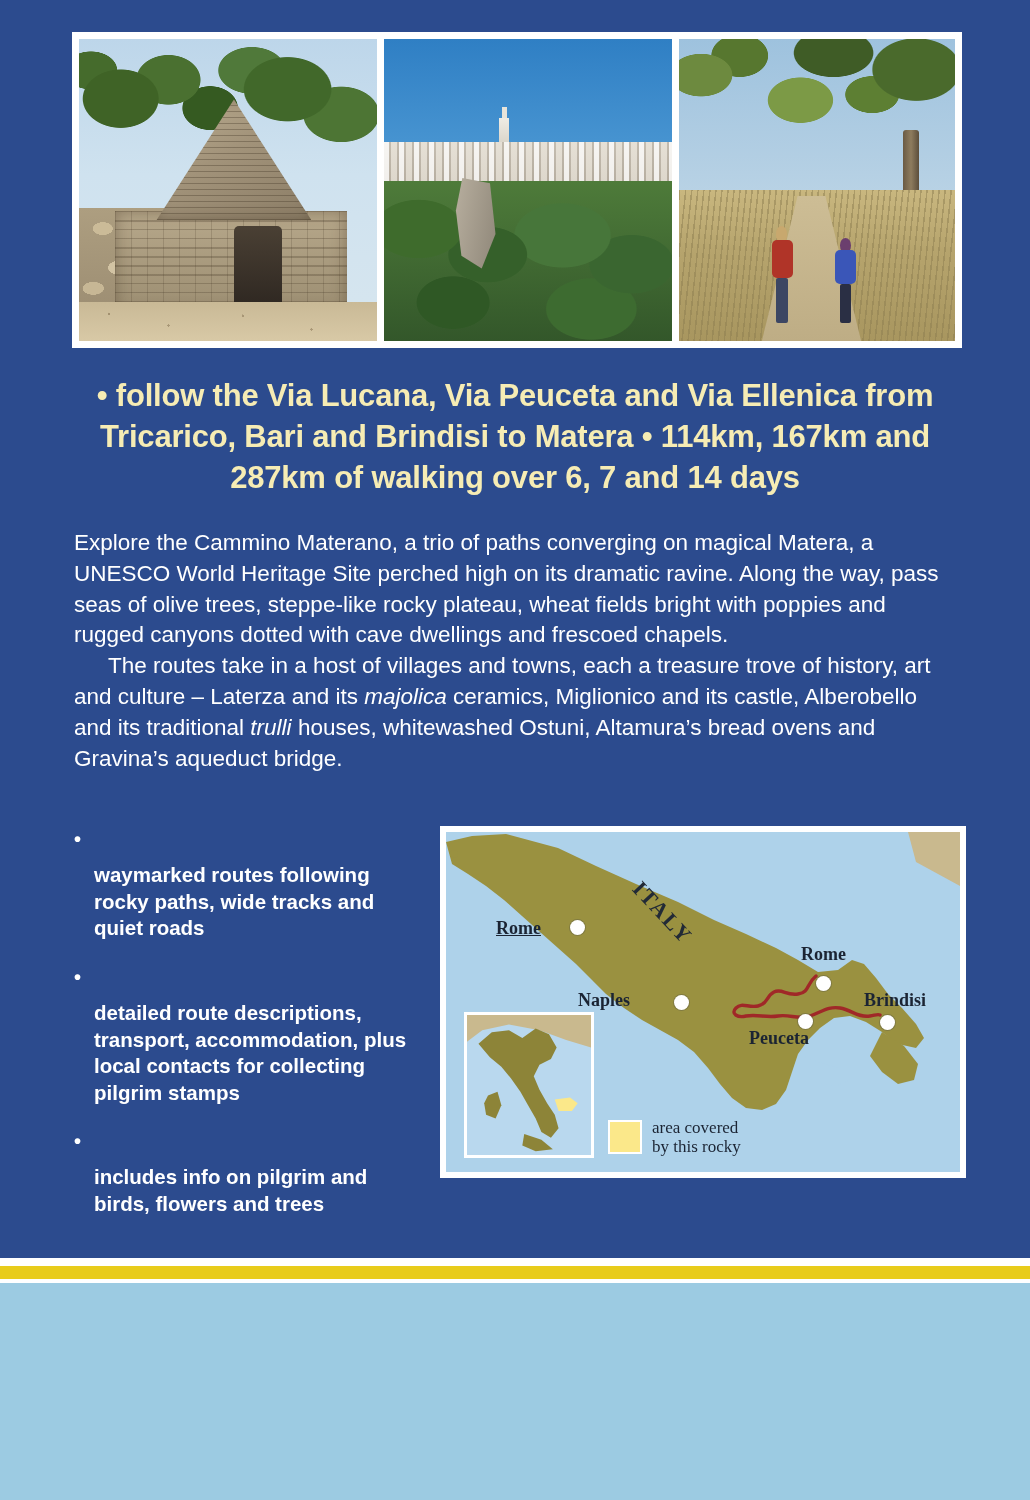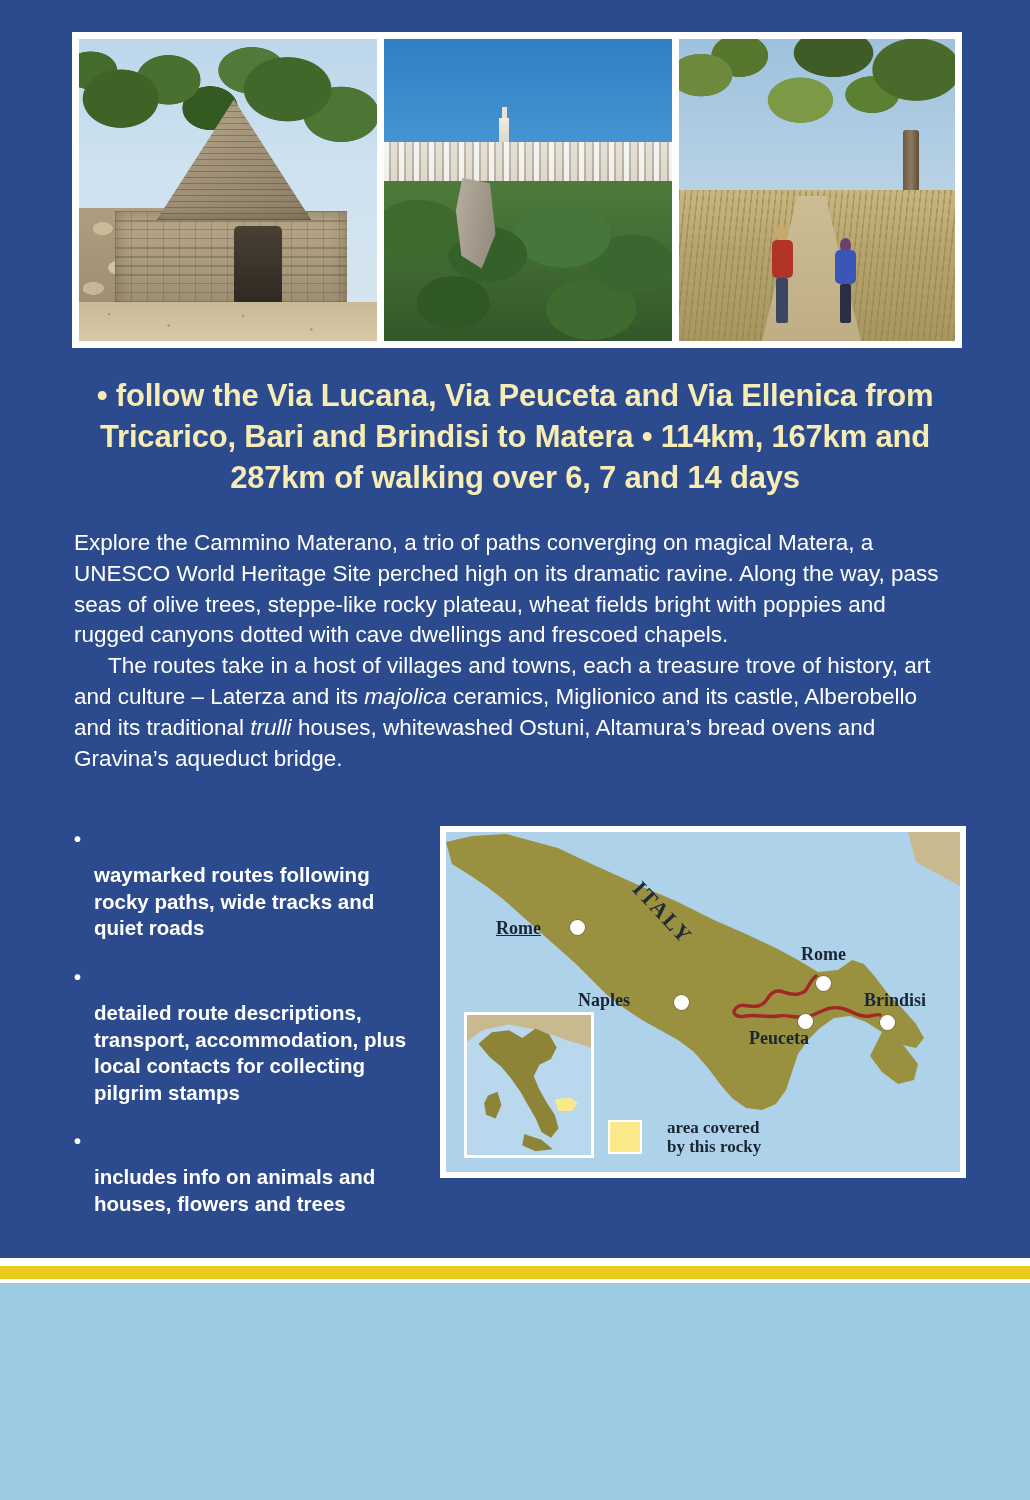--- a/index.html
+++ b/index.html
@@ -162,21 +162,21 @@
   }
   .lbl-italy{font-family:"Liberation Serif", serif;font-weight:700;font-size:22px;
     letter-spacing:2px;transform:rotate(47deg);transform-origin:left top;color:#222a36;}
   .city-dot{position:absolute;width:15px;height:15px;border-radius:50%;
     background:#ffffff;box-shadow:0 0 0 1px rgba(90,90,70,.4);}
   .inset{
     position:absolute;left:18px;bottom:14px;width:130px;height:146px;
     background:#b9d8ee;border:3px solid #ffffff;box-sizing:border-box;overflow:hidden;
   }
   .inset svg{display:block;width:100%;height:100%;}
-  .legend{position:absolute;left:162px;bottom:16px;display:flex;align-items:center;gap:25px;font-weight:bold;}
+  .legend{position:absolute;left:162px;bottom:16px;display:flex;align-items:center;gap:10px;}
   .legend .swatch{width:34px;height:34px;background:#fbe88a;border:2px solid #ffffff;box-sizing:border-box;}
   .legend .legend-text{font-family:"Liberation Serif", serif;color:#1b2433;font-size:17px;line-height:1.12;}
 
   
   .band-white-top{position:absolute;left:0;top:1258px;width:100%;height:8px;background:#ffffff;}
   .band-yellow{position:absolute;left:0;top:1266px;width:100%;height:13px;background:#e8cc1b;}
   .band-white-bot{position:absolute;left:0;top:1279px;width:100%;height:4px;background:#ffffff;}
   .footer{position:absolute;left:0;top:1283px;width:100%;height:217px;background:#9ccbe2;}
 </style>
 </head>
@@ -235,21 +235,21 @@
     <div class="feature">
       <span class="dot">•</span>
       <span class="txt">waymarked routes following rocky paths, wide tracks and quiet roads</span>
     </div>
     <div class="feature">
       <span class="dot">•</span>
       <span class="txt">detailed route descriptions, transport, accommodation, plus local contacts for collecting pilgrim stamps</span>
     </div>
     <div class="feature">
       <span class="dot">•</span>
-      <span class="txt">includes info on animals and houses, flowers and trees</span>
+      <span class="txt">includes info on pilgrim and birds, flowers and trees</span>
     </div>
   </div>
 
   <div class="map-frame">
     <div class="map">
 
       <svg viewBox="0 0 514 340" preserveAspectRatio="none">
         <rect x="0" y="0" width="514" height="340" fill="#aed2ea"></rect>
 
         <path d="M462 0 L514 0 L514 54 L470 30 Z" fill="#c9b98e"></path>

